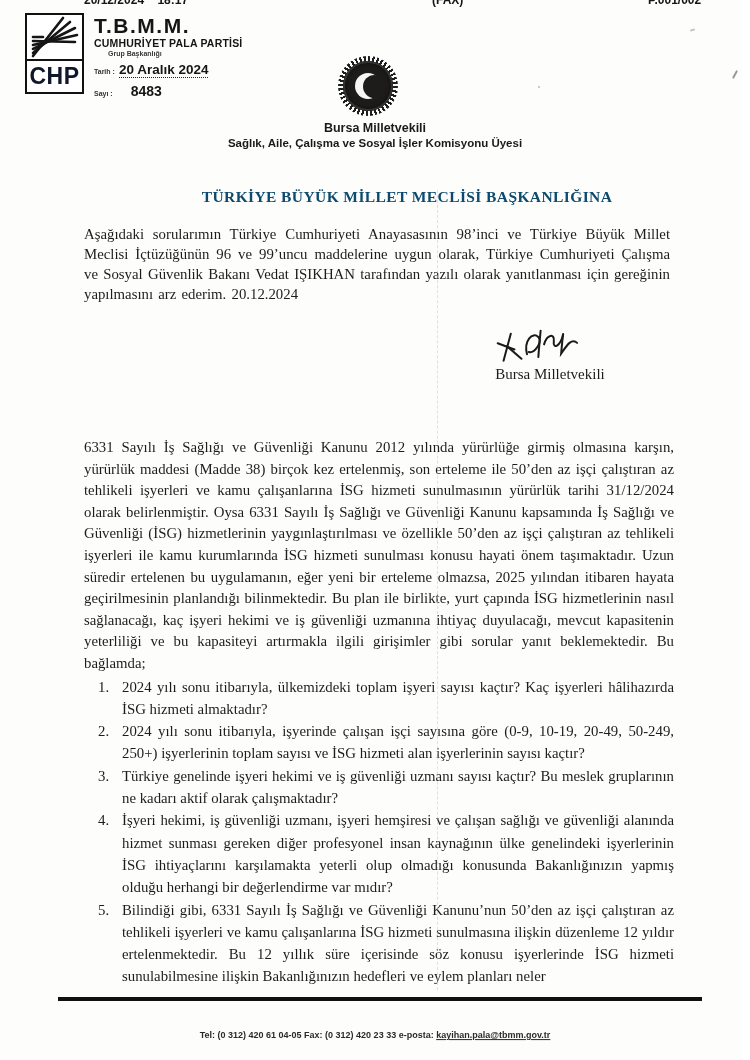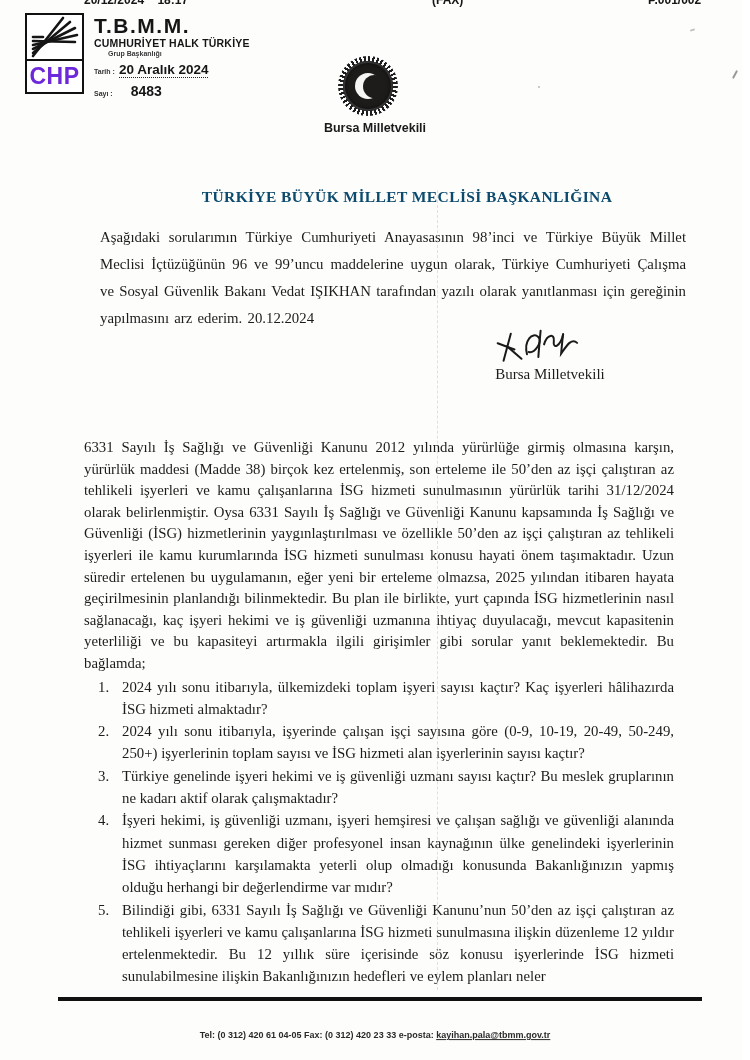--- a/index.html
+++ b/index.html
@@ -14,21 +14,21 @@
     position:absolute;top:-7px;font-family:"Liberation Sans",sans-serif;
     font-weight:bold;font-size:12px;white-space:pre;color:#161616;
   }
   .fax-dt{left:84px;} .fax-mid{left:432px;} .fax-pg{left:648px;}
   
   .lh{position:absolute;left:25px;top:13px;display:flex;}
   .chp-logo{width:59px;}
   .chp-arrows{box-sizing:border-box;width:59px;height:48px;border:2.5px solid #111;background:#fff;}
   .chp-box{box-sizing:border-box;width:59px;height:35px;border:2.5px solid #111;margin-top:-2.5px;
     display:flex;align-items:center;justify-content:center;background:#fff;}
-  .chp-box span{font-family:"Liberation Sans",sans-serif;font-weight:bold;font-size:23px;letter-spacing:0.5px;color:#6d28d9;}
+  .chp-box span{font-family:"Liberation Sans",sans-serif;font-weight:bold;font-size:23px;letter-spacing:0.5px;color:#0f172a;}
   .lh-text{margin-left:10px;padding-top:2px;font-family:"Liberation Sans",sans-serif;color:#151515;}
   .lh-org{font-weight:bold;font-size:21px;letter-spacing:1.5px;line-height:22px;}
   .lh-party{font-weight:bold;font-size:10.5px;letter-spacing:0.2px;line-height:12px;transform:scaleY(1.05);}
   .lh-sub{font-weight:bold;font-size:7px;color:#3a3a3a;line-height:9px;margin-left:14px;}
   .lh-stamp{margin-top:3px;line-height:16px;}
   .lh-lab{font-size:7px;font-weight:bold;color:#333;margin-right:4px;}
   .lh-date{font-weight:bold;font-size:13.5px;border-bottom:1.5px dotted #222;}
   .lh-no{font-weight:bold;font-size:14px;margin-left:14px;}
   
   .seal{position:absolute;left:338px;top:56px;width:60px;height:60px;border-radius:50%;
@@ -39,22 +39,22 @@
   .seal-cut{position:absolute;left:20px;top:14px;width:23px;height:23px;border-radius:50%;background:#1e1c1a;}
   
   .author{position:absolute;left:0;top:121px;width:750px;text-align:center;
     font-family:"Liberation Sans",sans-serif;font-weight:bold;color:#1a1a1a;}
   .author .a1{font-size:12.5px;line-height:14px;}
   .author .a2{font-size:12.5px;line-height:15px;}
   .author .a3{font-size:11.5px;line-height:15px;}
   
   .heading{position:absolute;left:0;top:188px;width:750px;text-align:center;
     font-weight:bold;font-size:15.5px;letter-spacing:0.4px;color:#0c4a6e;padding-left:32px;}
-  .intro{position:absolute;left:100px;top:224px;width:586px;font-size:14.8px;
-    line-height:27px;text-align:justify;word-spacing:1.5px;}
+  .intro{position:absolute;left:84px;top:224px;width:586px;font-size:14.8px;
+    line-height:20px;text-align:justify;word-spacing:1.5px;}
   .sig{position:absolute;left:492px;top:323px;}
   .signer{position:absolute;left:455px;top:364px;width:190px;text-align:center;
     font-size:15px;line-height:21px;}
   .column{position:absolute;left:84px;top:437px;width:590px;font-size:14.8px;}
   .bodytext{line-height:21.6px;text-align:justify;word-spacing:0.5px;}
   .qlist{margin-top:1px;}
   .qitem{display:flex;line-height:22.3px;}
   .qnum{width:24px;flex:0 0 24px;margin-left:14px;text-align:left;}
   .qtext{flex:1;text-align:justify;}
   
@@ -95,40 +95,41 @@
             <line x1="6" y1="22" x2="16" y2="22"></line>
           </g>
         </svg>
       </div>
       <div class="chp-box">
         <span>CHP</span>
       </div>
     </div>
     <div class="lh-text">
       <div class="lh-org">T.B.M.M.</div>
-      <div class="lh-party">CUMHURİYET HALK TÜRKİYE</div>
+      <div class="lh-party">CUMHURİYET PALA PARTİSİ</div>
       <div class="lh-sub">Grup Başkanlığı</div>
       <div class="lh-stamp">
         <span class="lh-lab">Tarih :</span><span class="lh-date">20 Aralık 2024</span>
       </div>
       <div class="lh-stamp">
         <span class="lh-lab">Sayı :</span><span class="lh-no">8483</span>
       </div>
     </div>
   </div>
 
   <div class="seal">
     <div class="seal-inner">
       <div class="seal-moon"></div>
       <div class="seal-cut"></div>
     </div>
   </div>
 
   <div class="author">
     <div class="a2">Bursa Milletvekili</div>
+    <div class="a3">Sağlık, Aile, Çalışma ve Sosyal İşler Komisyonu Üyesi</div>
   </div>
 
   <div class="heading">TÜRKİYE BÜYÜK MİLLET MECLİSİ BAŞKANLIĞINA</div>
 
   <div class="intro">Aşağıdaki sorularımın Türkiye Cumhuriyeti Anayasasının 98’inci ve Türkiye Büyük Millet Meclisi İçtüzüğünün 96 ve 99’uncu maddelerine uygun olarak, Türkiye Cumhuriyeti Çalışma ve Sosyal Güvenlik Bakanı Vedat IŞIKHAN tarafından yazılı olarak yanıtlanması için gereğinin yapılmasını arz ederim. 20.12.2024</div>
 
   <div class="sig">
     <svg width="92" height="42" viewBox="0 0 92 42">
       <g stroke="#1a1a1a" stroke-width="2" fill="none" stroke-linecap="round" transform="rotate(-6 46 21)">
         <path d="M10,34 L20,8"></path>

